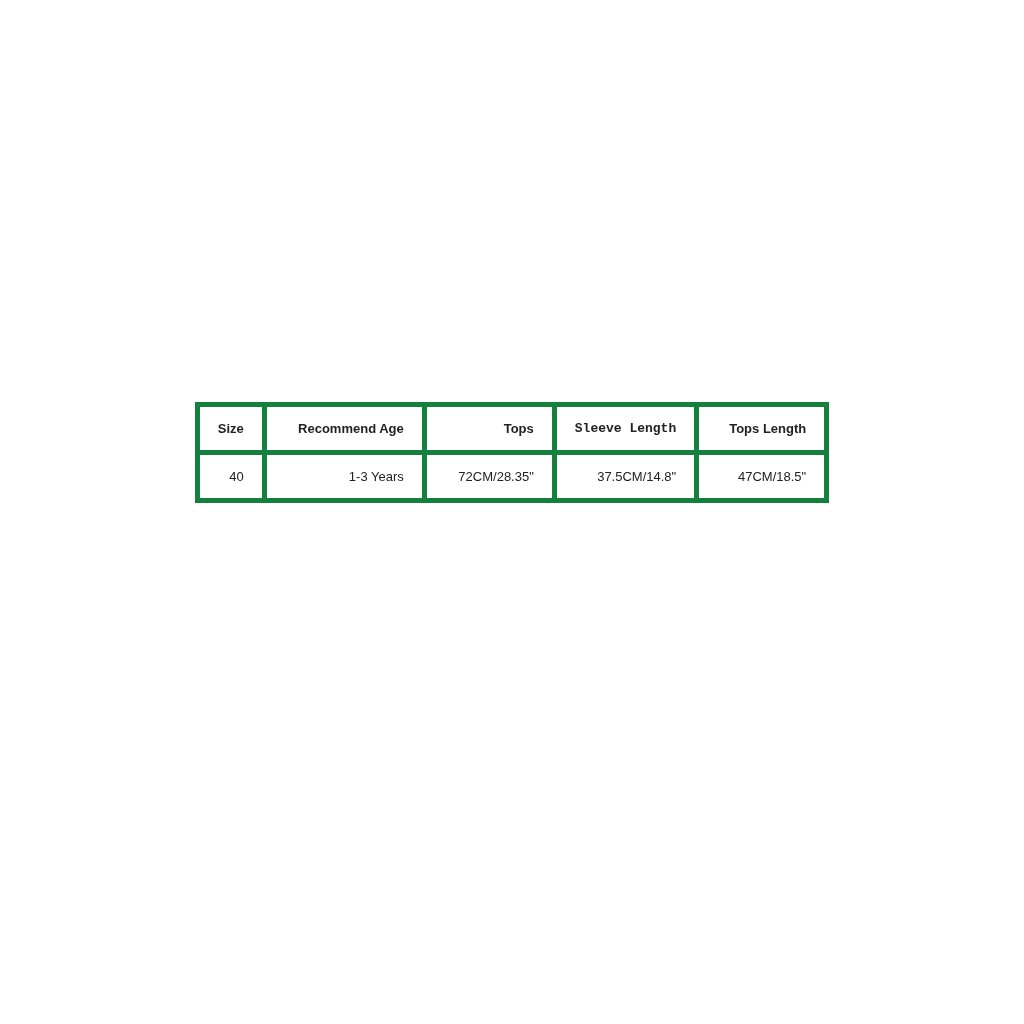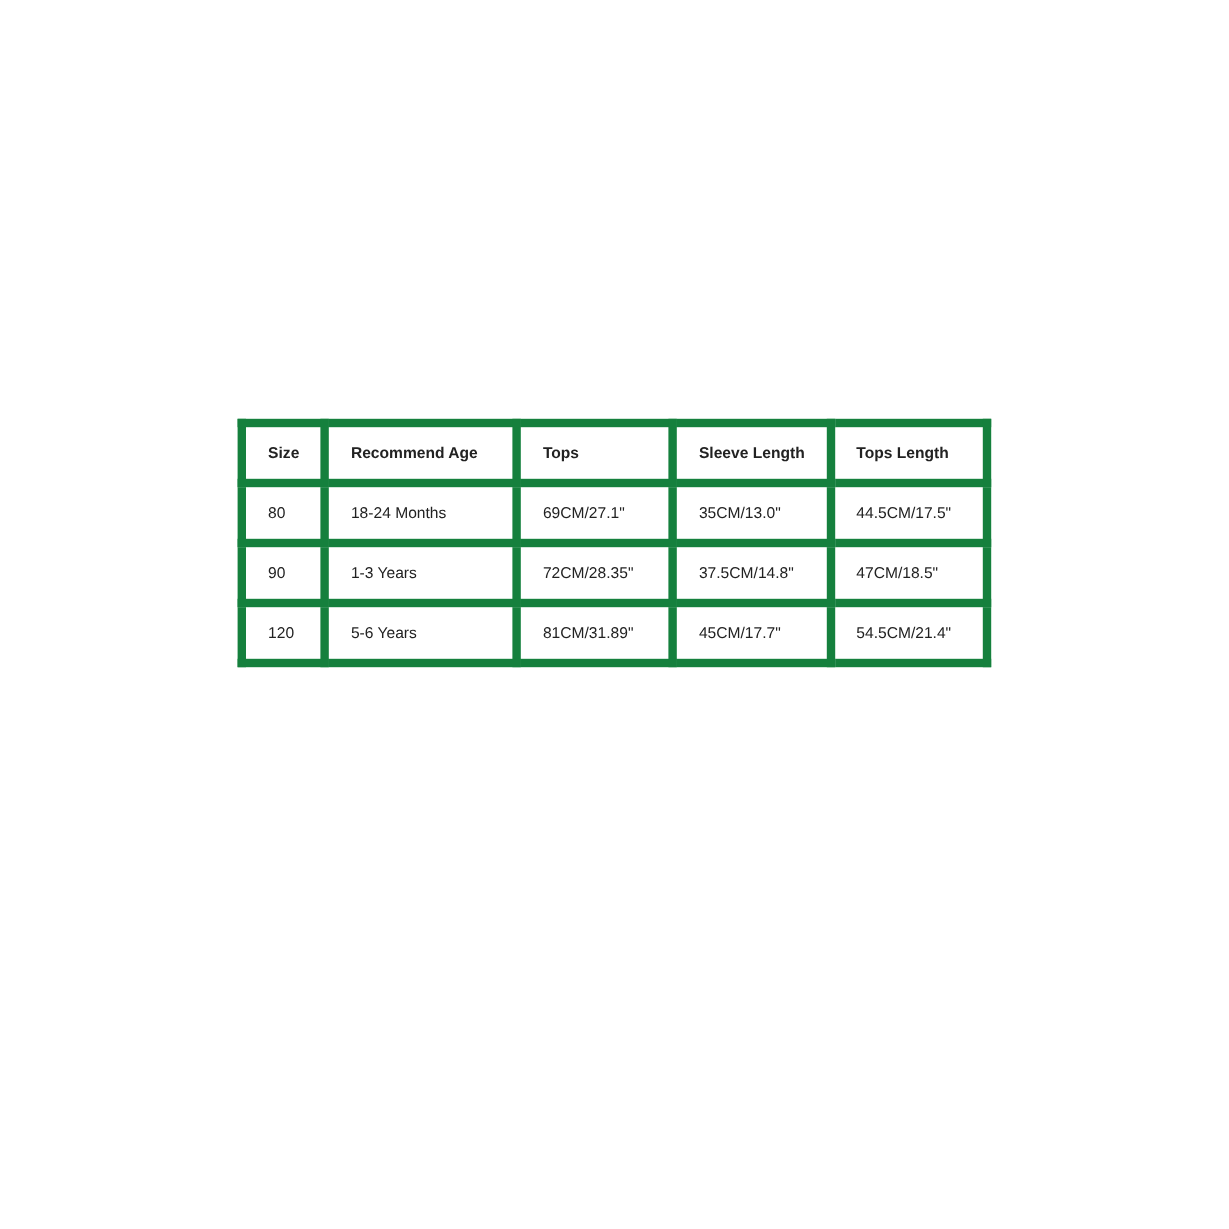--- a/index.html
+++ b/index.html
@@ -25,73 +25,59 @@
     }
 
     table {
       border-collapse: collapse;
       font-family: Arial, sans-serif;
       font-size: 13px;
       color: #222222;
     }
 
     th, td {
-      border: 7px solid #15803d;
+      border: 5px solid #15803d;
       padding: 14px 18px;
-      text-align: left;
+      text-align: right;
       white-space: nowrap;
     }
 
     th {
       font-weight: bold;
       background-color: #ffffff;
     }
 
     td {
       font-weight: normal;
       background-color: #ffffff;
     }
 
     .col-size { min-width: 60px; }
     .col-age { min-width: 160px; }
     .col-bust { min-width: 130px; }
-    .col-sleeve { min-width: 130px; }
+    .col-sleeve { min-width: 130px; font-family: Liberation Mono, monospace; }
     .col-tops { min-width: 130px; }
   </style>
 </head>
 <body>
 
 <div class="table-container">
   <table>
     <thead>
       <tr>
         <th class="col-size">Size</th>
         <th class="col-age">Recommend Age</th>
         <th class="col-bust">Tops</th>
         <th class="col-sleeve">Sleeve Length</th>
         <th class="col-tops">Tops Length</th>
       </tr>
     </thead>
     <tbody id="table-body">
-    <tr>
-          <td>80</td>
-          <td>18-24 Months</td>
-          <td>69CM/27.1"</td>
-          <td>35CM/13.0"</td>
-          <td>44.5CM/17.5"</td>
-        </tr>
         <tr>
-          <td>90</td>
+          <td>40</td>
           <td>1-3 Years</td>
           <td>72CM/28.35"</td>
           <td>37.5CM/14.8"</td>
           <td>47CM/18.5"</td>
-        </tr>
-        <tr>
-          <td>120</td>
-          <td>5-6 Years</td>
-          <td>81CM/31.89"</td>
-          <td>45CM/17.7"</td>
-          <td>54.5CM/21.4"</td>
         </tr>
       </tbody>
   </table>
 </div>
 
 </body></html>

